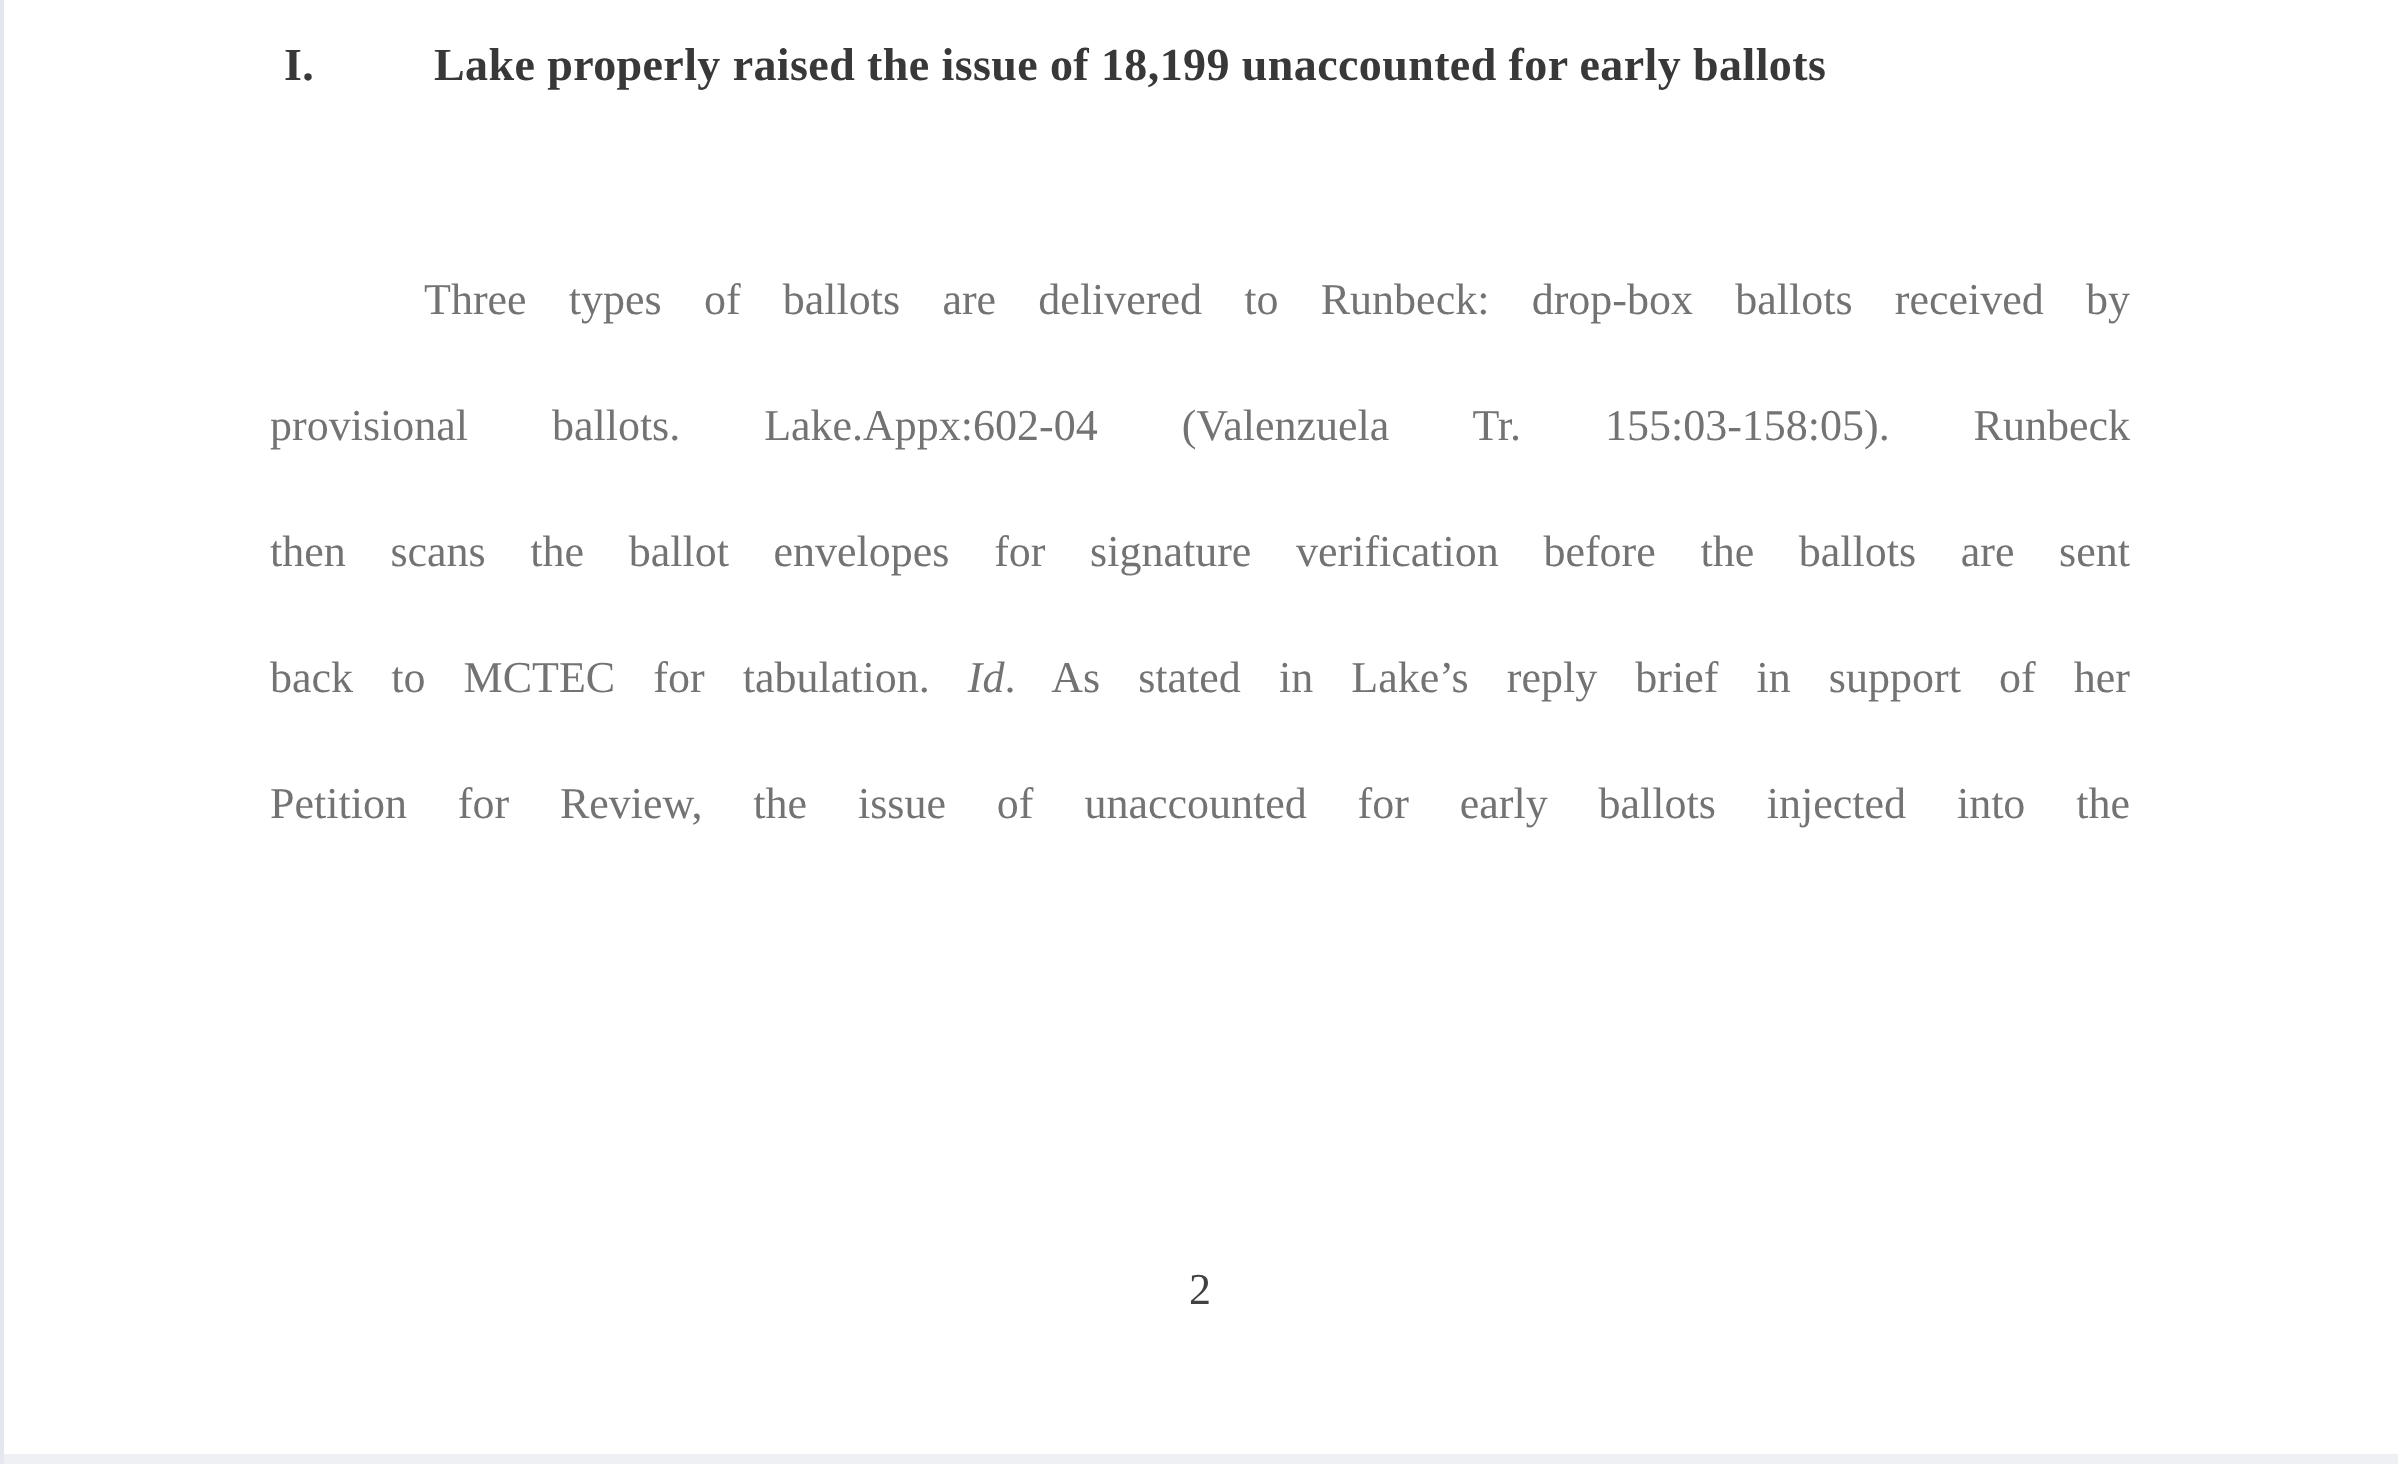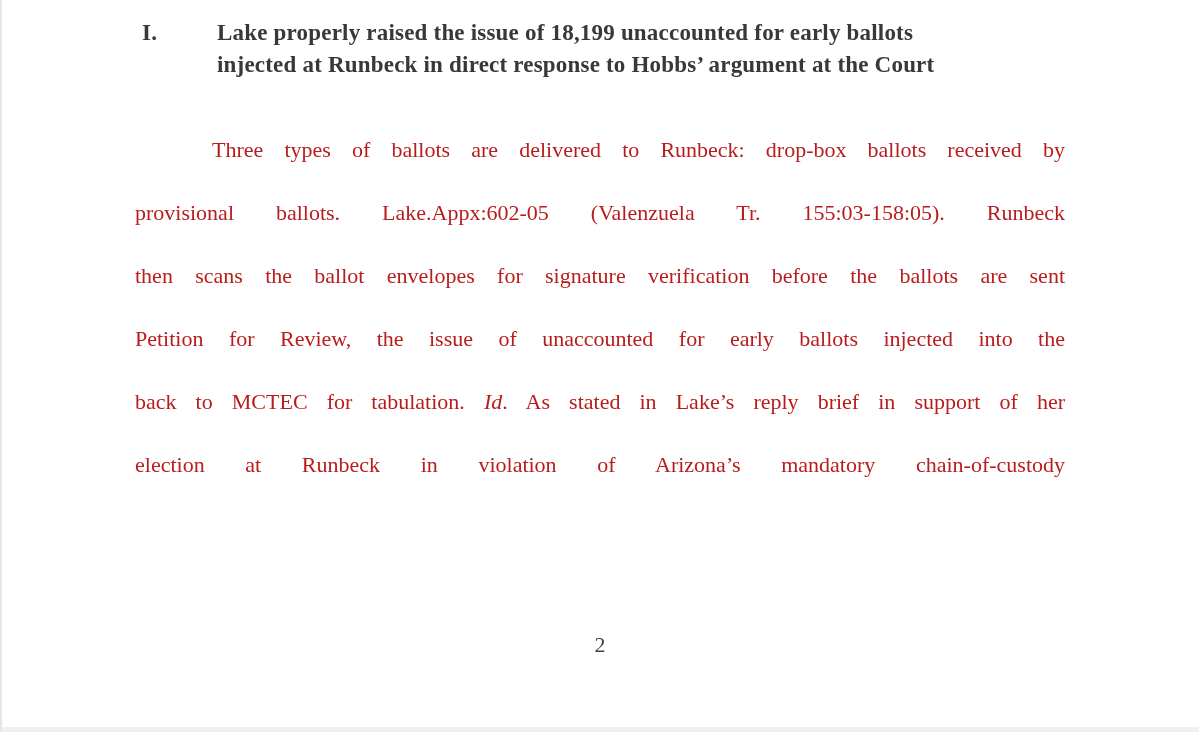--- a/index.html
+++ b/index.html
@@ -47,21 +47,21 @@
     top: 118px;
     width: 930px;
   }
   .b-line {
     height: 63px;
     line-height: 63px;
     font-size: 22px;
     text-align: justify;
     text-align-last: justify;
     white-space: nowrap;
-    color: #b91c1c;
+    color: #737373;
   }
   .b-line.indent {
     padding-left: 77px;
   }
   .b-line em {
     font-style: italic;
   }
   .page-number {
     position: absolute;
     left: 133px;
@@ -75,29 +75,27 @@
 </style>
 </head>
 <body>
 
 <div class="page">
 
   <div class="heading">
     <div class="heading-numeral">I.</div>
     <div class="heading-lines">
       <div class="h-line">Lake properly raised the issue of 18,199 unaccounted for early ballots</div>
-      <div class="h-line">injected at Runbeck in direct response to Hobbs’ argument at the Court</div>
     </div>
   </div>
 
   <div class="para">
     <div class="b-line indent">Three types of ballots are delivered to Runbeck:  drop-box ballots received by</div>
-    <div class="b-line">provisional ballots. Lake.Appx:602-05 (Valenzuela Tr. 155:03-158:05).  Runbeck</div>
+    <div class="b-line">provisional ballots. Lake.Appx:602-04 (Valenzuela Tr. 155:03-158:05).  Runbeck</div>
     <div class="b-line">then scans the ballot envelopes for signature verification before the ballots are sent</div>
+    <div class="b-line"><span>back to MCTEC for tabulation.  </span><em>Id</em><span>. As stated in Lake’s reply brief in support of her</span></div>
     <div class="b-line">Petition for Review, the issue of unaccounted for early ballots injected into the</div>
-    <div class="b-line"><span>back to MCTEC for tabulation.  </span><em>Id</em><span>. As stated in Lake’s reply brief in support of her</span></div>
-    <div class="b-line">election at Runbeck in violation of Arizona’s mandatory chain-of-custody</div>
   </div>
 
   <div class="page-number">2</div>
 
   <div class="bottom-edge"></div>
 </div>
 
 </body></html>

